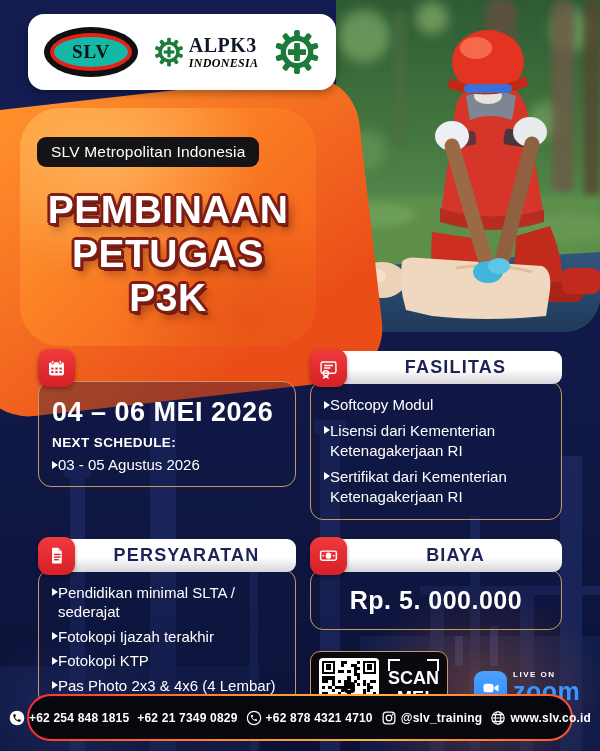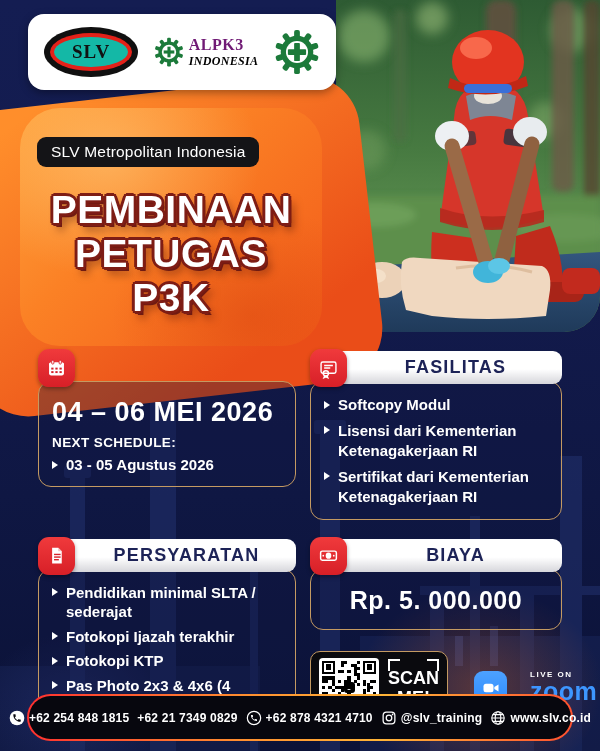--- a/index.html
+++ b/index.html
@@ -16,21 +16,21 @@
   
   .photo{position:absolute;left:336px;top:0;width:264px;height:332px;z-index:1;
     border-radius:0 0 36px 40px;overflow:hidden;}
   .photo svg{display:block;width:100%;height:100%;}
 
   
   .banner-back{position:absolute;left:-38px;top:92px;width:410px;height:308px;z-index:2;
     background:linear-gradient(150deg,#ff8e2b 10%,#ea4d18 80%);border-radius:54px;transform:rotate(-6.5deg);}
   .banner{position:absolute;left:20px;top:108px;width:296px;height:238px;z-index:3;
     border-radius:40px;overflow:hidden;
-    background:linear-gradient(135deg,#ffa23c 0%,#fb8125 40%,#f25a1a 100%);padding-left:6px;}
+    background:linear-gradient(135deg,#ffa23c 0%,#fb8125 40%,#f25a1a 100%);}
   .banner .blob1{position:absolute;left:-60px;top:-70px;width:300px;height:240px;border-radius:50%;
     background:radial-gradient(closest-side,rgba(255,205,125,.55),rgba(255,205,125,0));}
   .banner .blob2{position:absolute;right:-70px;bottom:-80px;width:280px;height:220px;border-radius:50%;
     background:radial-gradient(closest-side,rgba(205,55,10,.35),rgba(205,55,10,0));}
   .org-pill{position:absolute;left:17px;top:29px;background:#141417;color:#fff;
     font-size:15.5px;font-weight:500;letter-spacing:.2px;padding:6px 14px;border-radius:9px;}
   .big-title{position:absolute;left:0;right:0;top:80px;text-align:center;color:#fff;
     font-weight:800;font-size:39px;line-height:44px;letter-spacing:.5px;
     text-shadow:-2px -2px 0 #7e1d15,2px -2px 0 #7e1d15,-2px 2px 0 #7e1d15,2px 2px 0 #7e1d15,
       3px 0 0 #7e1d15,-3px 0 0 #7e1d15,0 3px 0 #7e1d15,0 -3px 0 #7e1d15,
@@ -43,40 +43,40 @@
     box-shadow:0 3px 8px rgba(0,0,0,.35);}
   .slv-logo{position:relative;width:94px;height:50px;background:#101010;border-radius:50%;}
   .slv-logo .ring{position:absolute;inset:6px;border-radius:50%;background:#e32119;}
   .slv-logo .core{position:absolute;inset:10px;border-radius:50%;background:#14b8a6;
     display:flex;align-items:center;justify-content:center;
     font-family:"Liberation Serif","DejaVu Serif",serif;font-weight:700;font-size:19px;
     color:#111;letter-spacing:1px;}
   .alpk3{display:flex;align-items:center;gap:5px;}
   .alpk3 .txt{display:flex;flex-direction:column;line-height:1;
     font-family:"Liberation Serif","DejaVu Serif",serif;font-weight:700;}
-  .alpk3 .l1{color:#701a75;font-size:16px;letter-spacing:.5px;}
+  .alpk3 .l1{color:#0f172a;font-size:20px;letter-spacing:.5px;}
   .alpk3 .l2{color:#000000;font-size:12px;margin-top:2px;letter-spacing:.3px;font-style:italic;}
 
   
   .cards{position:absolute;left:38px;top:349px;width:524px;z-index:5;
     display:grid;grid-template-columns:258px 252px;column-gap:14px;row-gap:17px;
     color:#fff;}
   .card-head{position:relative;height:38px;z-index:2;}
   .chip{position:absolute;left:0;top:0;width:37px;height:38px;border-radius:11px;
     background:linear-gradient(180deg,#f03a3c,#d71f27);display:flex;align-items:center;
     justify-content:center;z-index:2;box-shadow:0 2px 4px rgba(0,0,0,.35);}
   .hpill{position:absolute;left:9px;right:0;top:2px;height:33px;border-radius:9px;
     background:linear-gradient(180deg,#ffffff 55%,#d6d6db);display:flex;align-items:center;
     justify-content:center;padding-left:30px;box-sizing:border-box;
     color:#1d2357;font-weight:800;font-size:18px;letter-spacing:1.2px;z-index:1;}
   .cbox{margin-top:-6px;border:1.6px solid #c49a62;border-radius:13px;
     background:rgba(16,24,66,.35);padding:13px 13px 11px;position:relative;z-index:1;}
   .date-big{font-size:27px;font-weight:800;letter-spacing:.5px;margin:2px 0 7px;white-space:nowrap;}
   .next-label{font-size:13.5px;font-weight:800;letter-spacing:.4px;margin-bottom:5px;}
-  .li{display:flex;gap:8px;font-size:15px;line-height:19.5px;font-weight:700;}
+  .li{display:flex;gap:0;font-size:15px;line-height:19.5px;font-weight:400;}
   .li + .li{margin-top:5px;}
   .tri{flex:0 0 auto;margin-top:5.5px;width:0;height:0;
     border-left:6px solid #fff;border-top:4.5px solid transparent;border-bottom:4.5px solid transparent;}
   .fac .li{line-height:20.5px;}
   .price{font-size:25px;font-weight:800;text-align:center;letter-spacing:.5px;padding:3px 0;}
 
   
   .qr-row{margin-top:21px;display:flex;align-items:center;gap:12px;}
   .qr-box{width:146px;height:74px;box-sizing:border-box;border:1.6px solid #c49a62;border-radius:10px;
     background:#0a0a0e;display:flex;align-items:center;gap:9px;padding:7px 8px;}
@@ -87,21 +87,21 @@
   .fp.tl{left:3px;top:3px;} .fp.tr{right:3px;top:3px;} .fp.bl{left:3px;bottom:3px;}
   .qlogo{position:absolute;left:24.5px;top:24.5px;width:11px;height:11px;background:#000;border-radius:3px;}
   .qlogo::after{content:"";position:absolute;left:3.5px;top:3.5px;width:4px;height:4px;background:#fff;border-radius:50%;}
   .scanme{position:relative;flex:1;height:58px;display:flex;flex-direction:column;
     align-items:center;justify-content:center;color:#fff;font-weight:800;font-size:18px;line-height:20px;}
   .corner{position:absolute;width:10px;height:10px;border:2.5px solid #fff;}
   .corner.tl{left:0;top:0;border-right:none;border-bottom:none;}
   .corner.tr{right:0;top:0;border-left:none;border-bottom:none;}
   .corner.bl{left:0;bottom:0;border-right:none;border-top:none;}
   .corner.br{right:0;bottom:0;border-left:none;border-top:none;}
-  .zoom-logo{display:flex;align-items:center;gap:23px;margin-left:14px;}
+  .zoom-logo{display:flex;align-items:center;gap:6px;margin-left:14px;}
   .zcam{width:33px;height:33px;border-radius:9px;background:linear-gradient(180deg,#4da1ff,#2d8cff);
     display:flex;align-items:center;justify-content:center;flex:0 0 auto;}
   .ztxt{display:flex;flex-direction:column;line-height:1;}
   .zlive{color:#fff;font-size:8px;font-weight:700;letter-spacing:1.5px;}
   .zname{color:#3d96ff;font-size:25px;font-weight:800;letter-spacing:.5px;margin-top:0px;}
 
   
   .footer{position:absolute;left:27px;right:27px;top:694px;height:47px;z-index:6;border-radius:24px;
     padding:2px;box-sizing:border-box;
     background:linear-gradient(95deg,#ff2f2f 0%,#ff8f2f 40%,#ffb437 65%,#ff502f 100%);}

